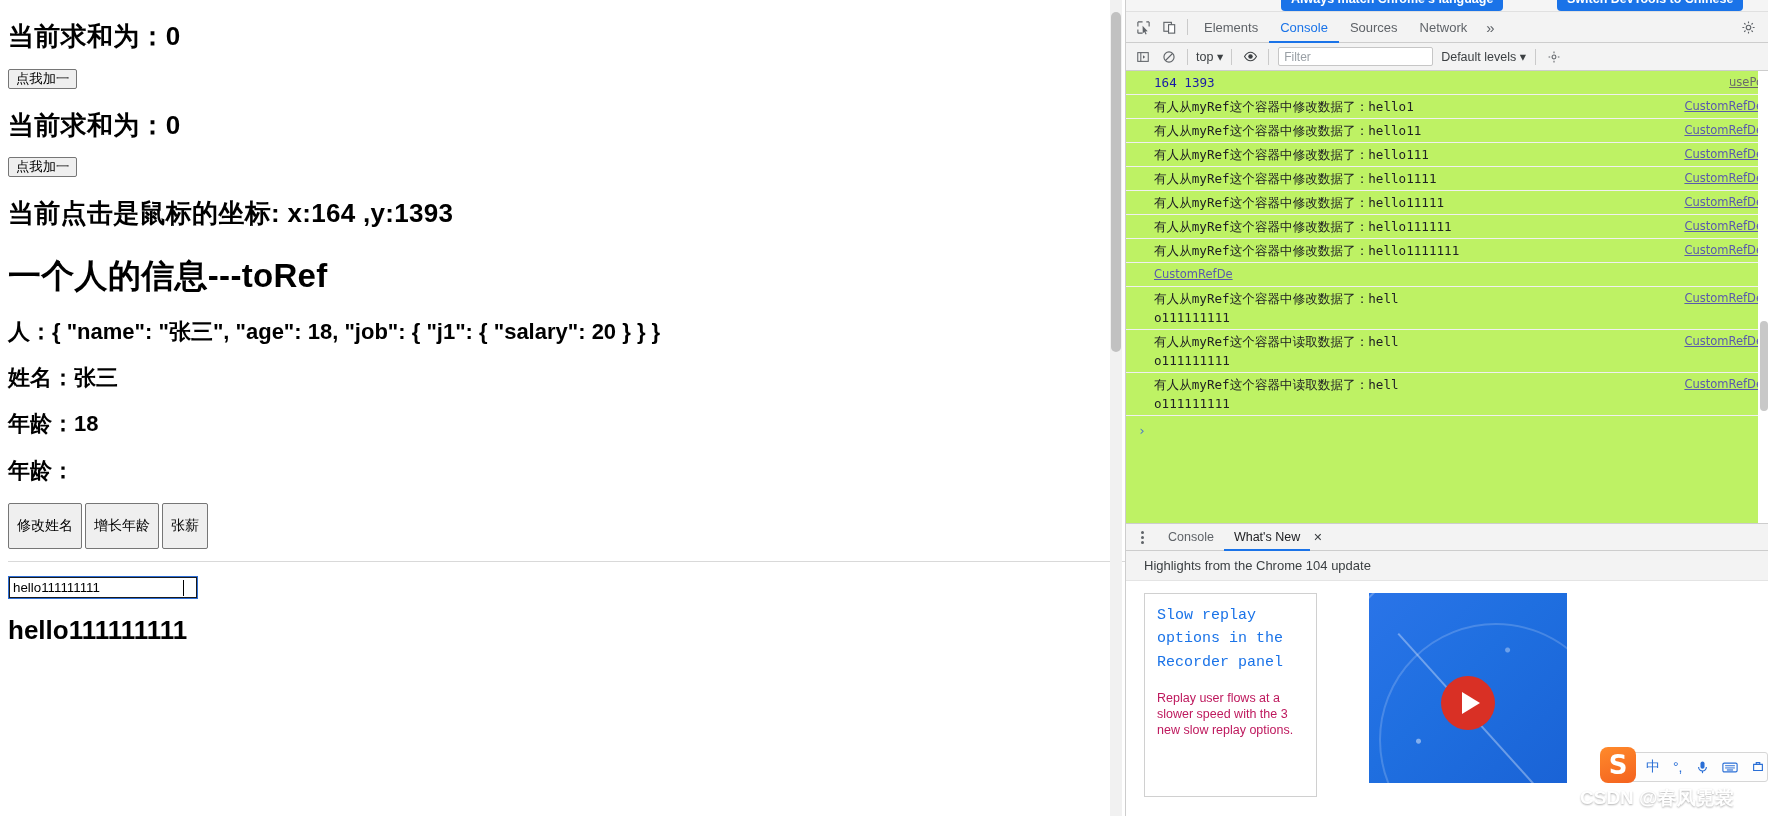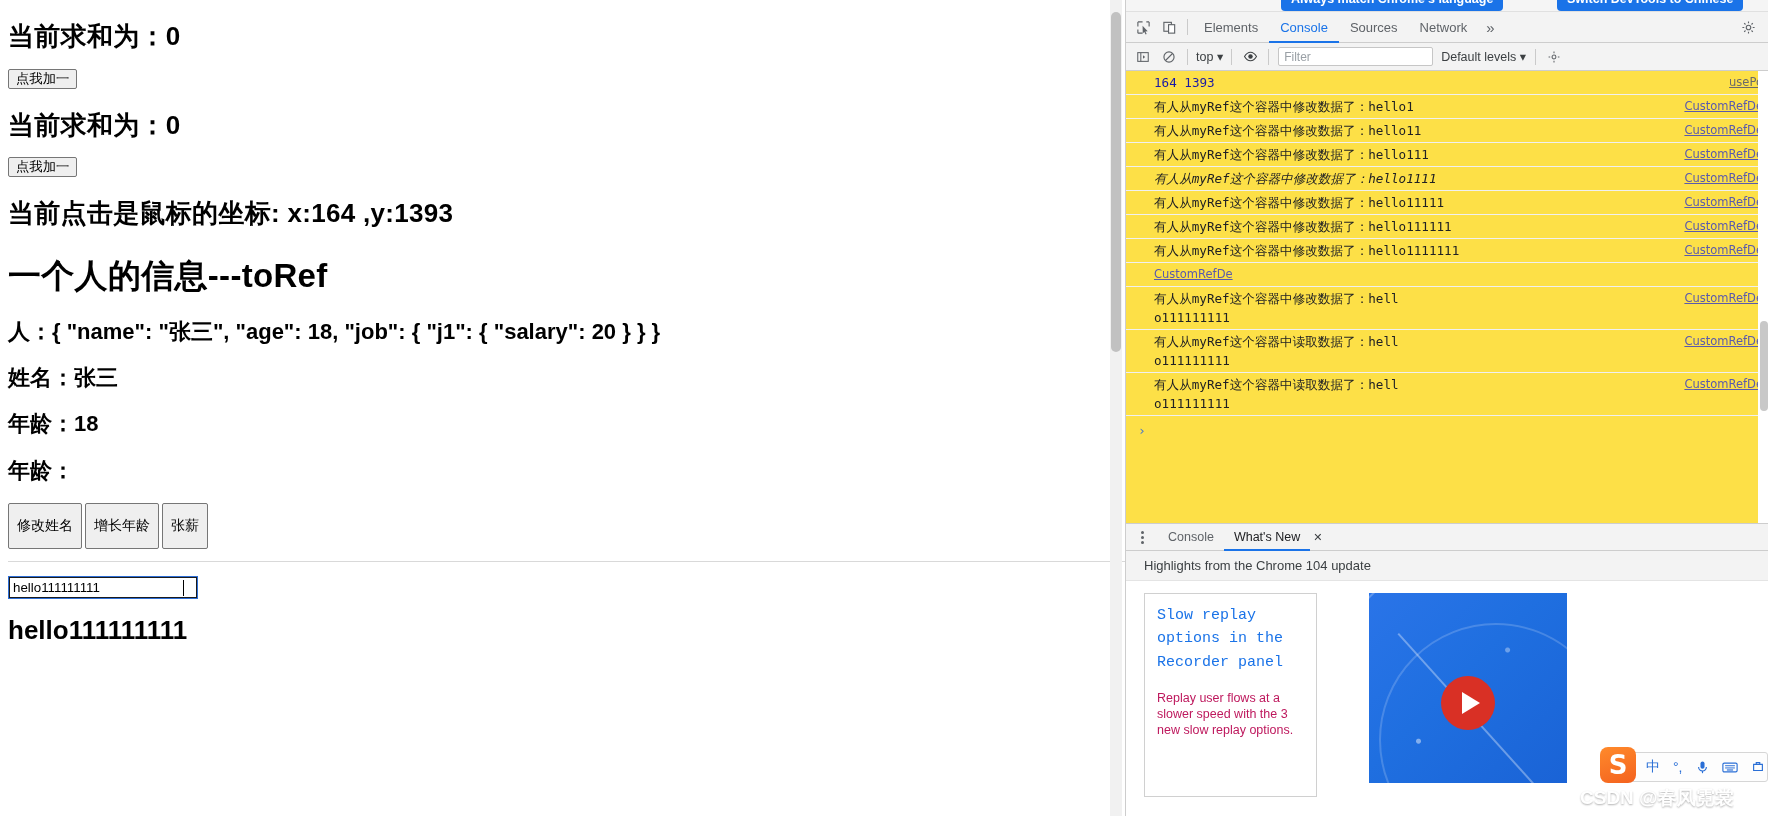--- a/index.html
+++ b/index.html
@@ -114,21 +114,21 @@
   .ctx-sel{font-size:12.5px;color:#3c4043;padding:0 3px;cursor:default;white-space:nowrap;}
   .filter-box{
     flex:0 0 auto;width:155px;height:19px;background:#fff;border:1px solid #c6c6c6;
     border-radius:2px;font-size:12px;color:#9aa0a6;line-height:19px;padding:0 5px;
     margin:0 4px;box-sizing:border-box;
   }
   .lvl-sel{font-size:12.5px;color:#3c4043;padding:0 4px;cursor:default;white-space:nowrap;}
 
   
   #console-body{
-    position:relative;height:452px;background:#fde047;overflow:hidden;
+    position:relative;height:452px;background:#bef264;overflow:hidden;
     font-family:"DejaVu Sans Mono","Liberation Mono",monospace;
   }
   .log-row{
     display:flex;align-items:flex-start;justify-content:space-between;
     border-bottom:1px solid #f0f0f0;
     padding:2px 6px 2px 28px;
     min-height:18px;
     box-sizing:border-box;
   }
   .log-msg{
@@ -377,21 +377,21 @@
         </div>
         <div class="log-row">
           <div class="log-msg" style="white-space: nowrap;"><span>有人从</span><span class="mono">myRef</span><span>这个容器中修改数据了：</span><span class="val">hello11</span></div>
           <div class="log-src blue">CustomRefDe</div>
         </div>
         <div class="log-row">
           <div class="log-msg" style="white-space: nowrap;"><span>有人从</span><span class="mono">myRef</span><span>这个容器中修改数据了：</span><span class="val">hello111</span></div>
           <div class="log-src blue">CustomRefDe</div>
         </div>
         <div class="log-row">
-          <div class="log-msg" style="white-space: nowrap; font-style: italic;"><span>有人从</span><span class="mono">myRef</span><span>这个容器中修改数据了：</span><span class="val">hello1111</span></div>
+          <div class="log-msg" style="white-space: nowrap;"><span>有人从</span><span class="mono">myRef</span><span>这个容器中修改数据了：</span><span class="val">hello1111</span></div>
           <div class="log-src blue">CustomRefDe</div>
         </div>
         <div class="log-row">
           <div class="log-msg" style="white-space: nowrap;"><span>有人从</span><span class="mono">myRef</span><span>这个容器中修改数据了：</span><span class="val">hello11111</span></div>
           <div class="log-src blue">CustomRefDe</div>
         </div>
         <div class="log-row">
           <div class="log-msg" style="white-space: nowrap;"><span>有人从</span><span class="mono">myRef</span><span>这个容器中修改数据了：</span><span class="val">hello111111</span></div>
           <div class="log-src blue">CustomRefDe</div>
         </div>

